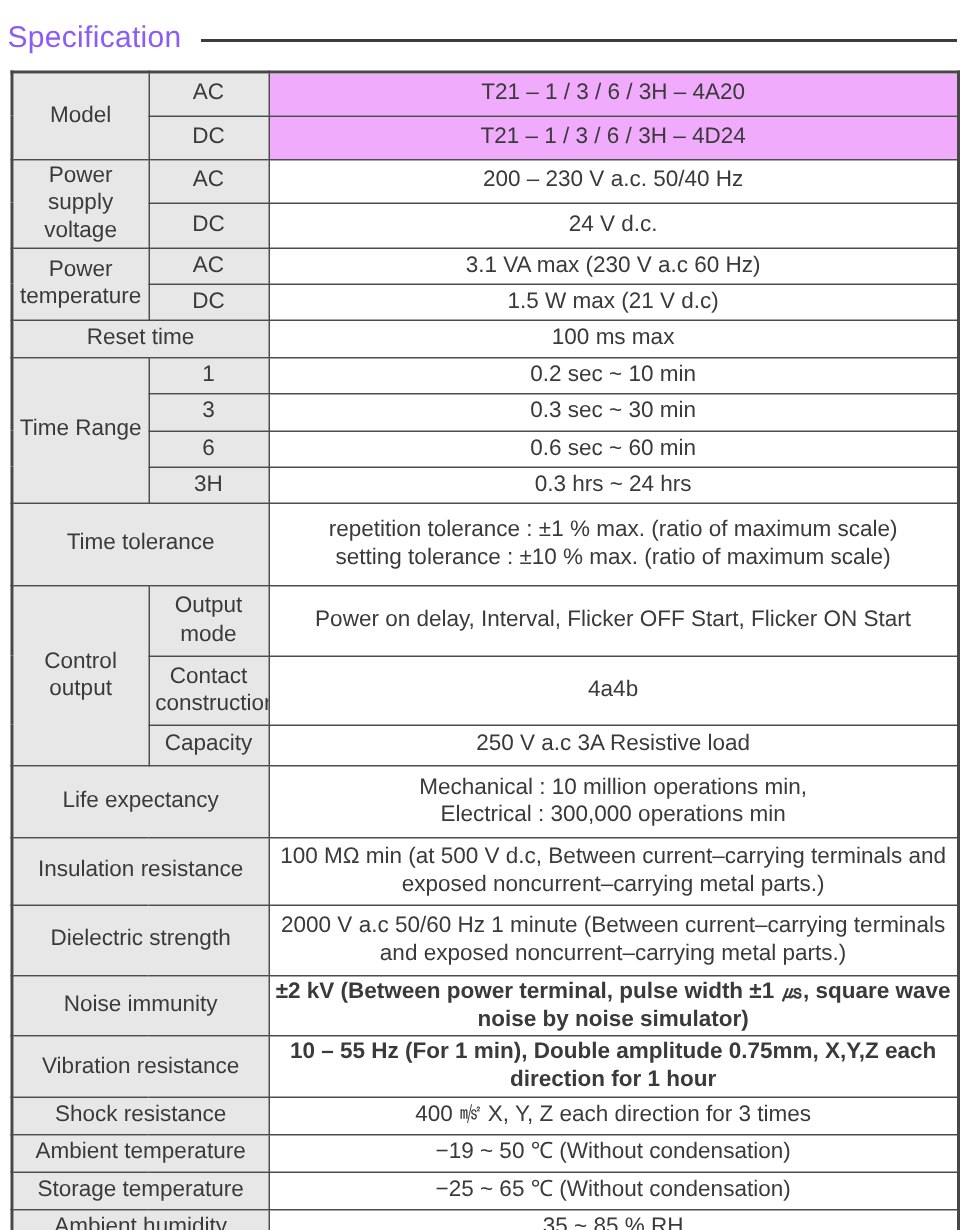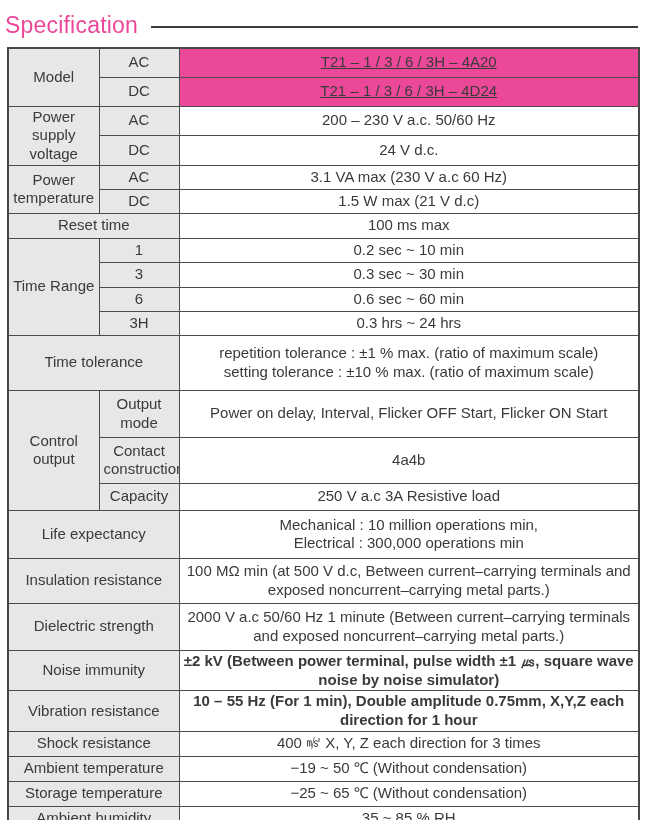--- a/index.html
+++ b/index.html
@@ -3,21 +3,21 @@
 <meta charset="utf-8">
 <style>
   html,body { margin:0; padding:0; background:#ffffff; }
   body {
     width:645px; height:820px;
     font-family:"Liberation Sans", sans-serif;
     color:#3a3a3a;
     -webkit-font-smoothing:antialiased;
   }
   .header { display:flex; align-items:center; padding:9px 7px 6px 5px; height:32px; }
-  .page-title { font-size:23px; font-weight:500; color:#ec4899; letter-spacing:0.2px; white-space:nowrap; }
+  .page-title { font-size:20px; font-weight:500; color:#8b5cf6; letter-spacing:0.2px; white-space:nowrap; }
   .title-rule { flex:1; height:2px; background:#3d3d3d; margin-left:13px; margin-top:3px; }
 
   table.spec {
     border-collapse:collapse;
     table-layout:fixed;
     width:631px;
     margin-left:7px;
     border:2px solid #474747;
   }
   table.spec td {
@@ -28,21 +28,21 @@
     line-height:1.25;
     padding:1px 4px;
     color:#3a3a3a;
     overflow:hidden;
   }
   .col-label { width:91px; }
   .col-sub   { width:80px; }
   .col-value { width:460px; }
 
   td.lbl { background:#e7e7e7; }
-  td.gv  { background:#ec4899;text-decoration:underline; }   
+  td.gv  { background:#f0abfc; }   
 
   td.sub-small { font-size:12px; line-height:1.15; }
   td.val-wrap  { font-size:14.5px; line-height:1.35; padding:2px 10px; }
   td.val-small { font-size:11.5px; padding:1px 2px;font-weight:bold; }
   .vline { display:block; }
 </style>
 </head>
 <body>
 
 <div class="header">
@@ -64,21 +64,21 @@
     <td class="gv">T21 – 1 / 3 / 6 / 3H – 4A20</td>
   </tr>
   <tr style="height:29px">
     <td class="lbl">DC</td>
     <td class="gv">T21 – 1 / 3 / 6 / 3H – 4D24</td>
   </tr>
 
   <tr style="height:24px">
     <td class="lbl" rowspan="2">Power supply voltage</td>
     <td class="lbl">AC</td>
-    <td>200 – 230 V a.c. 50/60 Hz</td>
+    <td>200 – 230 V a.c. 50/40 Hz</td>
   </tr>
   <tr style="height:25px">
     <td class="lbl">DC</td>
     <td>24 V d.c.</td>
   </tr>
 
   <tr style="height:24px">
     <td class="lbl" rowspan="2">Power temperature</td>
     <td class="lbl">AC</td>
     <td>3.1 VA max (230 V a.c 60 Hz)</td>

